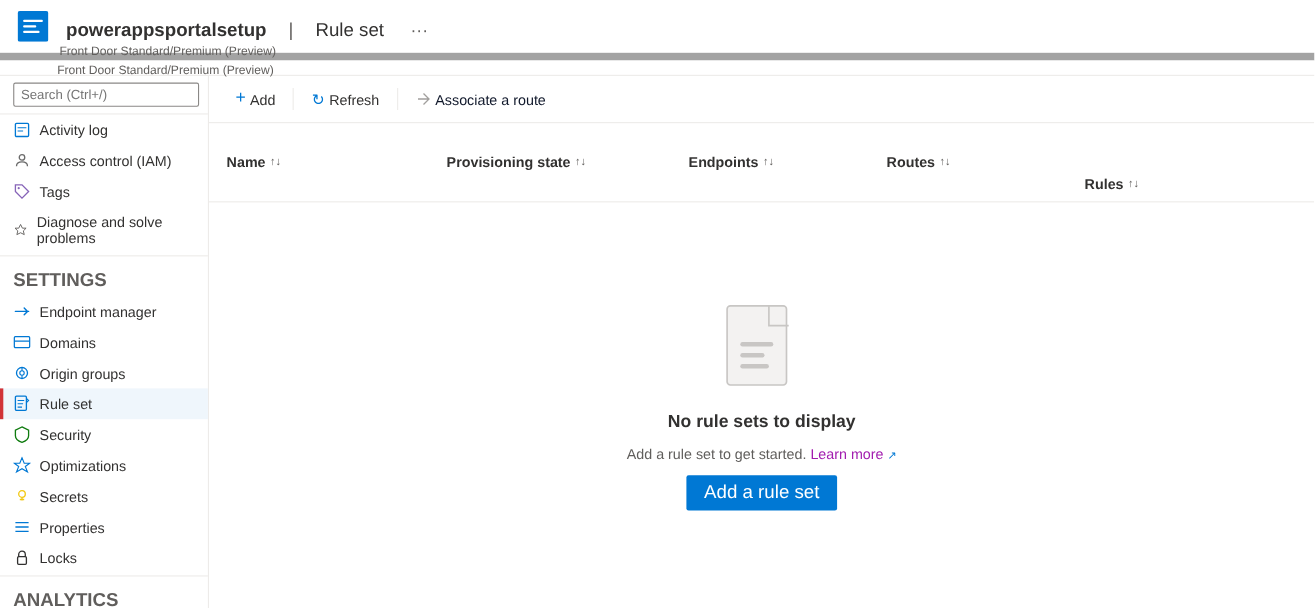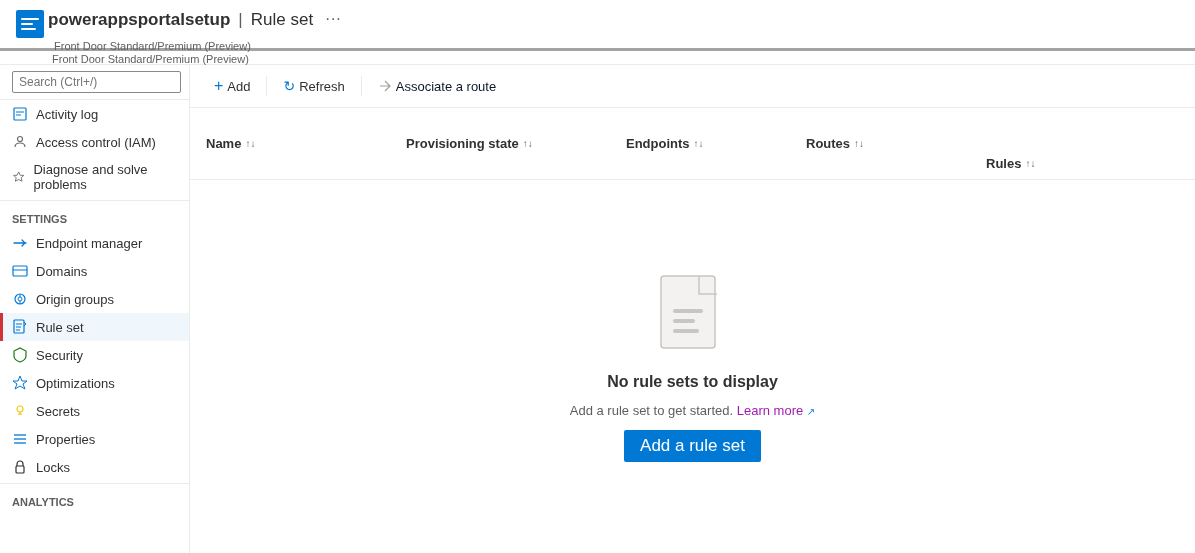--- a/index.html
+++ b/index.html
@@ -1,38 +1,38 @@
 <!DOCTYPE html>
 <html><head>
   <meta charset="utf-8">
   <style>
     * { box-sizing: border-box; margin: 0; padding: 0; }
     body { font-family: 'Segoe UI', Arial, sans-serif; font-size: 13px; color: #323130; background: #fff; display: flex; flex-direction: column; height: 553px; overflow: hidden; }
 
     
-    .header { display: flex; align-items: flex-start; padding: 10px 16px; border-bottom: 3px solid #a3a3a3; gap: 4px; }
+    .header { display: flex; align-items: flex-end; padding: 10px 16px; border-bottom: 7px solid #a3a3a3; gap: 16px; }
     .header-icon { width: 28px; height: 28px; }
     .header-title { font-size: 17px; font-weight: 600; color: #323130; }
     .header-separator { color: #605e5c; font-size: 17px; font-weight: 300; margin: 0 4px; }
     .header-subtitle { font-size: 17px; color: #323130; }
     .header-sub { font-size: 11px; color: #605e5c; margin-left: 2px; }
     .header-more { margin-left: 8px; font-size: 16px; color: #605e5c; cursor: pointer; }
 
     
     .main-layout { display: flex; flex: 1; overflow: hidden; }
 
     
     .sidebar { width: 190px; border-right: 1px solid #edebe9; overflow-y: auto; display: flex; flex-direction: column; }
     .search-box { display: flex; align-items: center; padding: 6px 8px; border-bottom: 1px solid #edebe9; gap: 4px; }
     .search-input { flex: 1; border: 1px solid #8a8886; border-radius: 2px; padding: 3px 6px; font-size: 12px; color: #323130; outline: none; }
     .collapse-btn { padding: 2px 4px; cursor: pointer; color: #605e5c; font-size: 14px; }
 
     .nav-item { display: flex; align-items: center; padding: 6px 12px; cursor: pointer; gap: 8px; font-size: 13px; color: #323130; }
 
-    .section-label { padding: 10px 12px 4px 12px; font-size: 11px; font-weight: 600; color: #605e5c; text-transform: uppercase; }
+    .section-label { padding: 10px 12px 4px 12px; font-size: 17px; font-weight: 600; color: #605e5c; text-transform: uppercase; }
     .divider { border-bottom: 1px solid #edebe9; margin: 2px 0; }
 
     
     .content { flex: 1; display: flex; flex-direction: column; overflow: hidden; }
 
     
     .toolbar { display: flex; align-items: center; padding: 8px 16px; border-bottom: 1px solid #edebe9; gap: 4px; }
     .toolbar-btn { display: flex; align-items: center; gap: 4px; padding: 4px 8px; cursor: pointer; color: #323130; font-size: 13px; border: none; background: transparent; }
     .toolbar-btn .btn-icon { font-size: 14px; color: #0078d4; }
     .toolbar-separator { width: 1px; height: 20px; background: #edebe9; margin: 0 4px; }
@@ -104,20 +104,27 @@
     </div>
 
     <div class="nav-item">
       <svg width="16" height="16" viewBox="0 0 16 16">
         <circle cx="8" cy="5" r="2.5" stroke="#6b6b6b" stroke-width="1.2" fill="none"></circle>
         <path d="M3 13c0-2.8 2.2-4 5-4s5 1.2 5 4" stroke="#6b6b6b" stroke-width="1.2" fill="none"></path>
       </svg>
       <span>Access control (IAM)</span>
     </div>
 
+    <div class="nav-item">
+      <svg width="16" height="16" viewBox="0 0 16 16">
+        <path d="M2 2h6l6 6-6 6-6-6V2z" stroke="#8764b8" stroke-width="1.2" fill="none"></path>
+        <circle cx="5" cy="5" r="1" fill="#8764b8"></circle>
+      </svg>
+      <span>Tags</span>
+    </div>
 
     <div class="nav-item">
       <svg width="16" height="16" viewBox="0 0 16 16">
         <path d="M8 2L10 6H14L11 9L12 13L8 11L4 13L5 9L2 6H6L8 2Z" stroke="#605e5c" stroke-width="1" fill="none"></path>
       </svg>
       <span>Diagnose and solve problems</span>
     </div>
 
     <div class="divider"></div>
     <div class="section-label">Settings</div>

